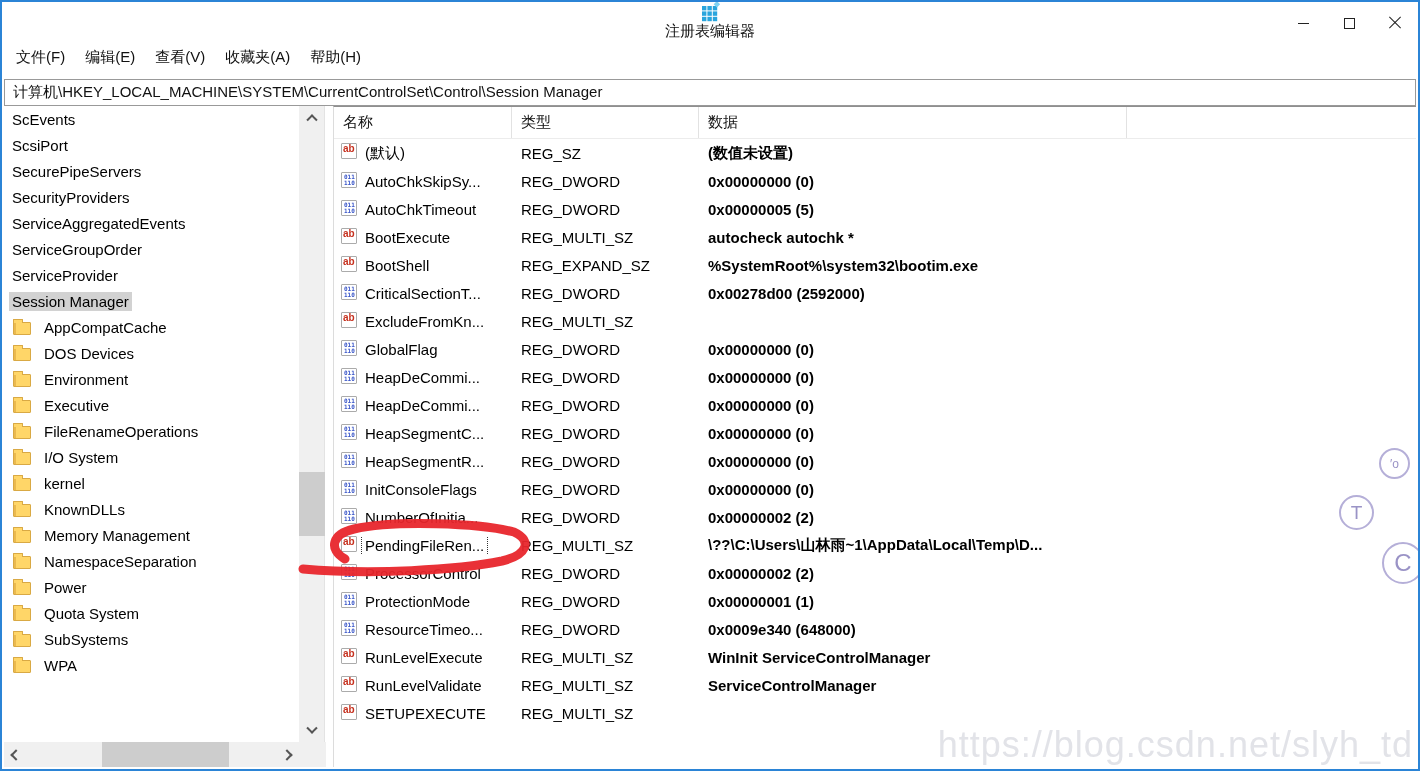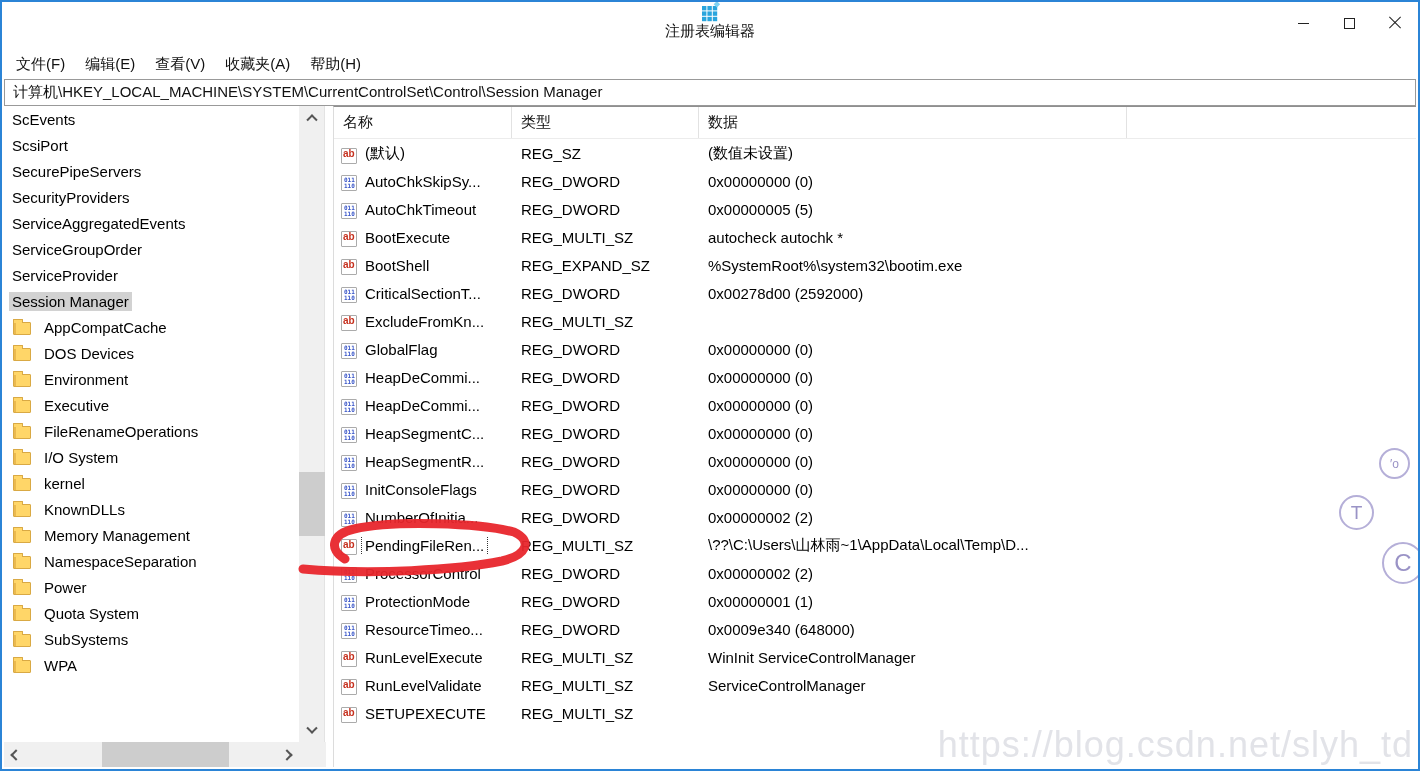--- a/index.html
+++ b/index.html
@@ -13,21 +13,21 @@
   .win-controls { position:absolute; right:0; top:0; height:42px; display:flex; }
   .wc { width:46px; height:42px; display:flex; align-items:center; justify-content:center; cursor:default; }
   .glyph-min { width:11px; height:1px; background:#222; display:block; }
   .glyph-max { width:11px; height:11px; border:1px solid #222; display:block; }
   .glyph-close { position:relative; width:14px; height:14px; display:block; }
   .glyph-close::before, .glyph-close::after { content:""; position:absolute; left:-1px; top:6px; width:16px; height:1px; background:#222; }
   .glyph-close::before { transform:rotate(45deg); }
   .glyph-close::after { transform:rotate(-45deg); }
 
   
-  .menubar { position:absolute; left:0; top:42px; right:0; height:34px; background:#fff; display:flex; align-items:flex-end; padding-left:4px; }
+  .menubar { position:absolute; left:0; top:42px; right:0; height:34px; background:#fff; display:flex; align-items:flex-start; padding-left:4px; }
   .menu-item { font-size:15px; padding:4px 10px; color:#111; }
 
   
   .addressbar { position:absolute; left:2px; top:77px; right:2px; height:27px; border:1px solid #999; background:#fff; display:flex; align-items:center; padding-left:8px; font-size:15px; color:#111; }
 
   
   .tree { position:absolute; left:2px; top:104px; width:295px; bottom:27px; overflow:hidden; background:#fff; }
   .tree-item { height:26px; display:flex; align-items:center; padding-left:5px; font-size:15px; white-space:nowrap; }
   .tree-item.indent { padding-left:9px; }
   .folder-icon { display:none; position:relative; width:18px; height:13px; margin:2px 10px 0 0; background:#ffd668; border:1px solid #d9a944; border-radius:1px; box-shadow:inset 2px 0 0 #eab94f; flex:0 0 auto; }
@@ -55,23 +55,23 @@
   
   .list { position:absolute; left:331px; top:104px; right:2px; bottom:2px; background:#fff; border-left:1px solid #dcdcdc; border-top:1px solid #8f8f8f; }
   .lheader { display:flex; height:32px; border-bottom:1px solid #ececec; }
   .hcell { font-size:15px; color:#111; display:flex; align-items:center; padding-left:9px; border-right:1px solid #e2e2e2; }
   .hcell.c-name { width:178px; }
   .hcell.c-type { width:187px; }
   .hcell.c-data { width:428px; }
   .hcell.c-extra { flex:1; border-right:none; }
   .list-row { display:flex; height:28px; align-items:center; }
   .cell { font-size:15px; white-space:nowrap; overflow:hidden; }
-  .cell.name { width:178px; display:flex; align-items:flex-end; padding-left:7px; }
+  .cell.name { width:178px; display:flex; align-items:flex-start; padding-left:7px; }
   .cell.type { width:187px; padding-left:9px; }
-  .cell.data { flex:1; padding-left:9px; }
+  .cell.data { flex:1; padding-left:9px;font-weight:bold; }
   .val-icon { flex:0 0 auto; width:16px; height:16px; margin-right:5px; background:#fff; border:1px solid #ababab; border-radius:1px; position:relative; overflow:hidden; }
   .icon-string .val-icon::before { content:"ab"; position:absolute; left:1px; top:-1px; font:bold 10px/12px "Liberation Sans",sans-serif; color:#c6311f; }
   .icon-dword .val-icon::before { content:"011\A 110"; white-space:pre; position:absolute; left:2px; top:1px; font:bold 6px/6px "DejaVu Sans Mono",monospace; color:#3a56c8; }
   .vname { padding:1px 3px; }
   .list-row.focused .vname { outline:1px dotted #333; outline-offset:0px; }
 
   
   .annotation-svg { position:absolute; left:0; top:0; width:1420px; height:771px; pointer-events:none; z-index:40; }
 
   

